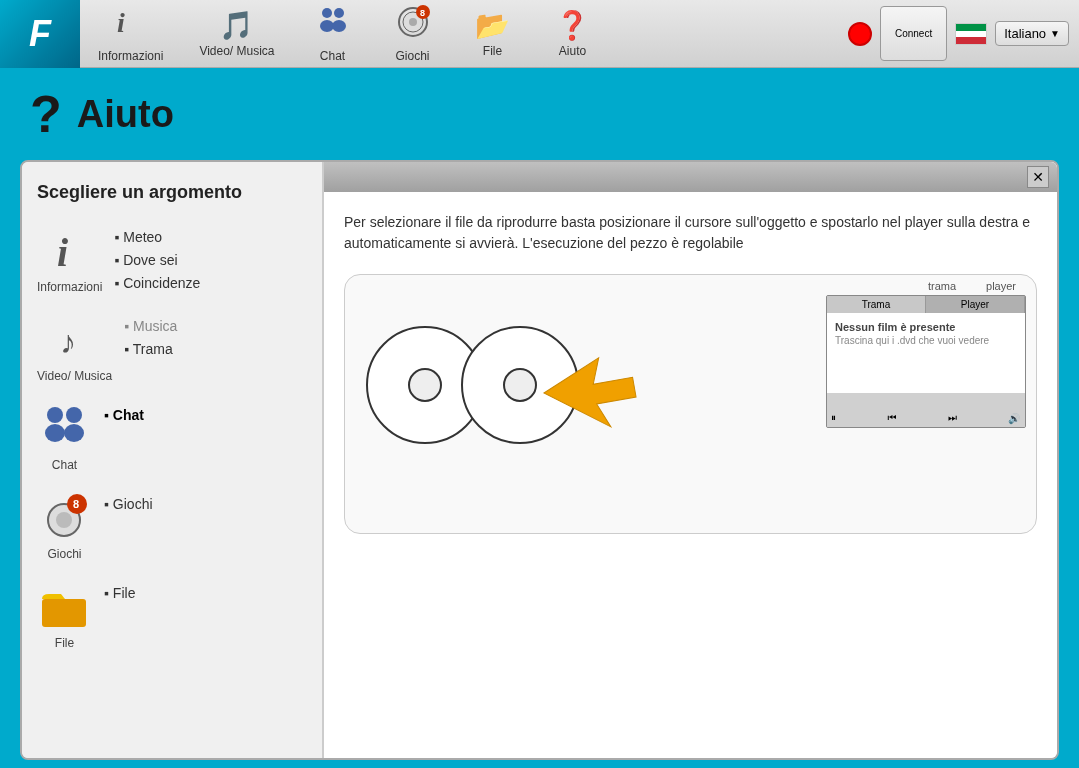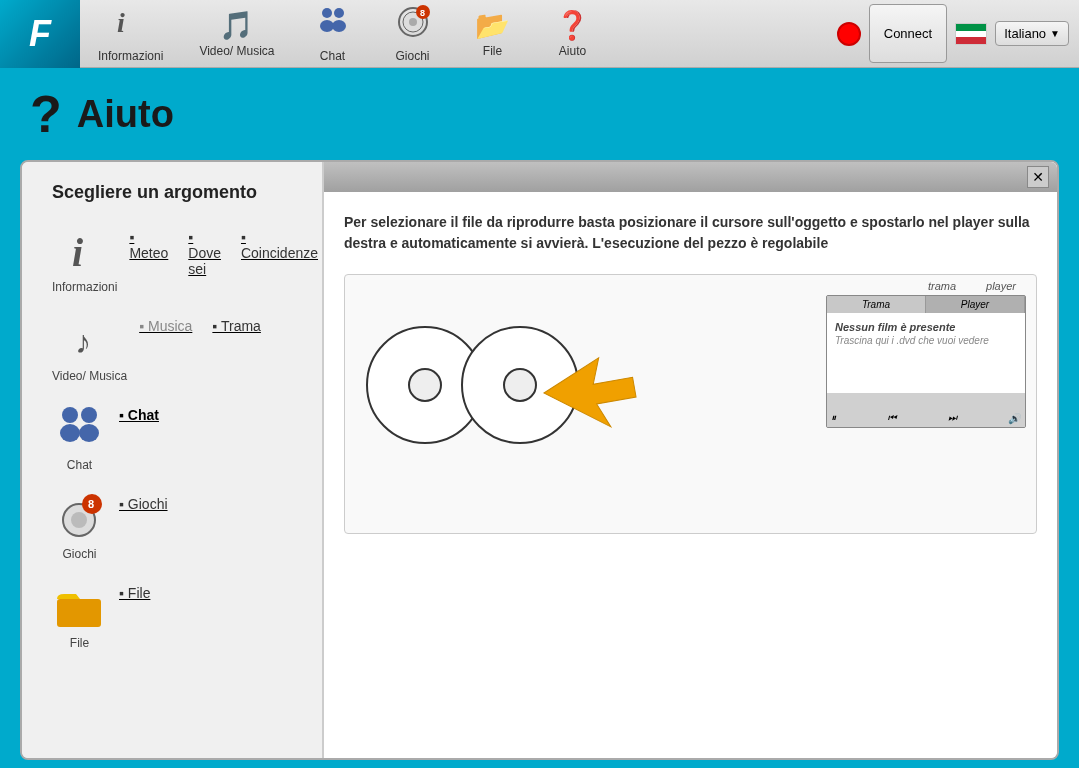--- a/index.html
+++ b/index.html
@@ -63,21 +63,21 @@
       background: red;
       border-radius: 50%;
       border: 2px solid #cc0000;
     }
     .connect-btn {
       padding: 21px 14px;
       background: linear-gradient(to bottom, #f5f5f5, #ddd);
       border: 1px solid #999;
       border-radius: 4px;
       cursor: pointer;
-      font-size: 13px;
+      font-size: 10px;
     }
     .flag-icon {
       width: 32px; height: 22px;
       background: linear-gradient(to bottom, #009246 33%, white 33% 66%, #CE2B37 66%);
       border: 1px solid #ccc;
     }
     .lang-select {
       display: flex;
       align-items: center;
       gap: 4px;
@@ -123,21 +123,21 @@
       border: 2px solid #aaa;
       border-radius: 8px;
       display: flex;
       height: 100%;
       overflow: hidden;
     }
 
     
     .sidebar {
       width: 300px;
-      padding: 20px 30px;
+      padding: 20px 15px;
       background: #f0f0f0;
       flex-shrink: 0;
       overflow-y: auto;
     }
     .sidebar-title {
       font-size: 18px;
       font-weight: bold;
       color: #222;
       margin-bottom: 20px;
     }
@@ -150,24 +150,23 @@
     .sidebar-icon {
       width: 55px;
       height: 55px;
       display: flex;
       align-items: center;
       justify-content: center;
       flex-shrink: 0;
     }
     .sidebar-links {
       display: flex;
-      flex-direction: row;
-      gap: 20px;
+      flex-direction: column;
+      gap: 7px;
       padding-top: 6px;
-      text-decoration: underline;
     }
     .sidebar-link {
       font-size: 14px;
       color: #333;
       cursor: pointer;
       text-decoration: none;
     }
     .sidebar-link.active { font-weight: bold; color: #000; }
     .sidebar-item-label {
       font-size: 12px;
@@ -211,36 +210,34 @@
       padding: 20px;
       overflow-y: auto;
       flex: 1;
     }
     .help-text {
       display: flex;
       margin-bottom: 20px;
       font-size: 14px;
       color: #333;
       line-height: 1.5;
-      font-weight: bold;
     }
     .help-text-col { flex: 1; }
 
     
     .illustration {
       border: 1px solid #ccc;
-      border-radius: 4px;
+      border-radius: 16px;
       background: #f9f9f9;
       padding: 20px;
       display: flex;
       gap: 10px;
       align-items: center;
       position: relative;
       height: 260px;
-      font-style: italic;
     }
 
     
     .player-mockup {
       position: absolute;
       right: 10px;
       top: 20px;
       width: 200px;
       background: #d0d0d0;
       border: 1px solid #888;

